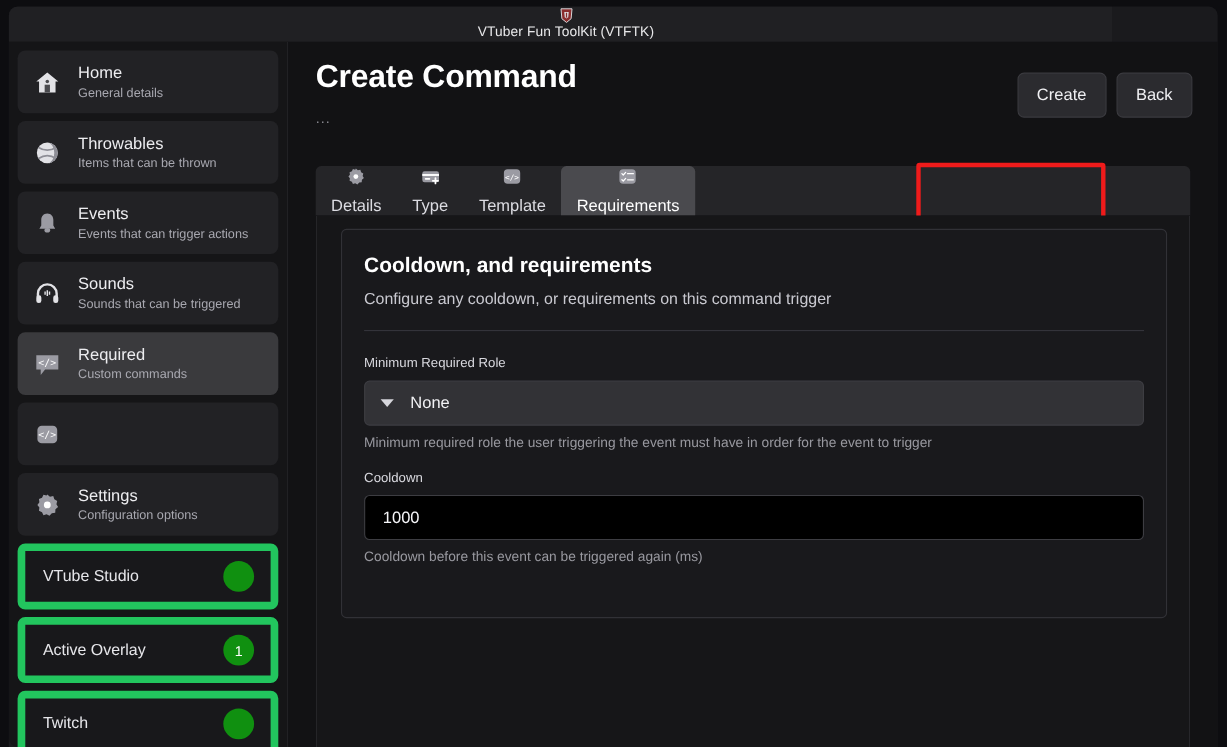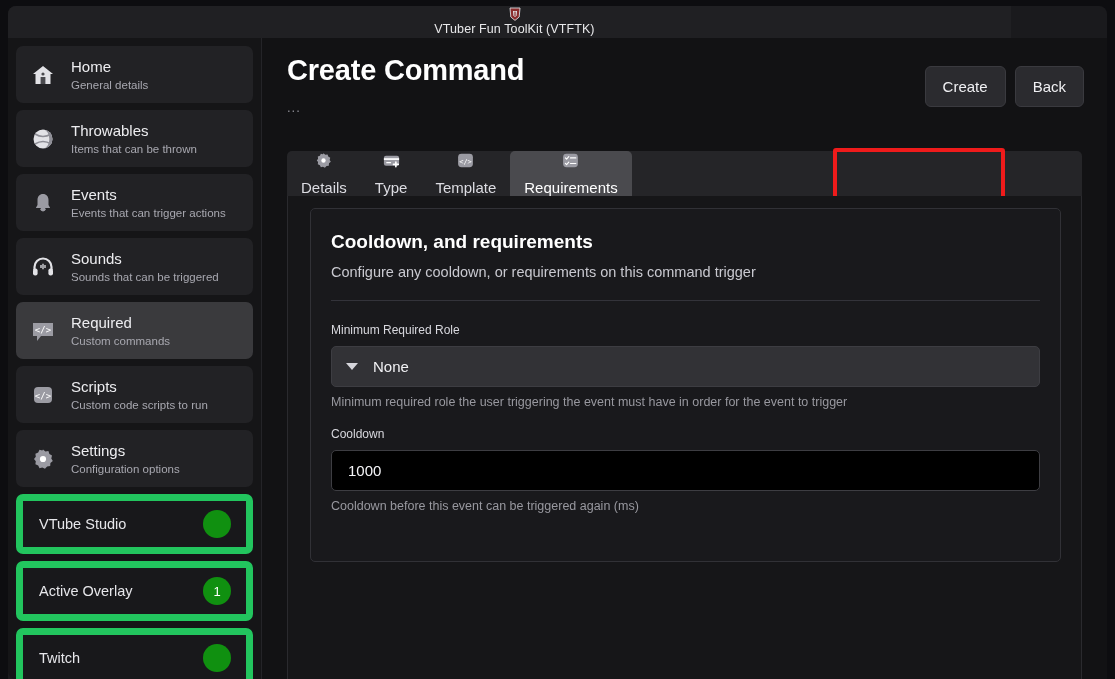--- a/index.html
+++ b/index.html
@@ -411,24 +411,20 @@
         </span>
       </div>
 
       <div class="nav-item">
         <span class="nav-icon">
           <svg width="28" height="28" viewBox="0 0 28 28">
             <rect x="5" y="6" width="18" height="16" rx="4" fill="#9b9ba3"></rect>
             <text x="14" y="17.5" font-family="DejaVu Sans Mono, monospace" font-size="9" fill="#ffffff" text-anchor="middle">&lt;/&gt;</text>
           </svg>
         </span>
-        <span class="nav-texts">
-          <span class="nav-title">Scripts</span>
-          <span class="nav-sub">Custom code scripts to run</span>
-        </span>
       </div>
 
       <div class="nav-item">
         <span class="nav-icon">
           <svg width="26" height="26" viewBox="0 0 26 26">
             <path d="M13 3.5 L15.4 5.6 L18.4 5 L19.4 7.9 L22 9.5 L21.3 12.5 L22.8 15 L20.4 17 L20.2 20.1 L17.1 20.6 L15 22.8 L12.3 21.5 L9.5 22.3 L8.2 19.6 L5.4 18.3 L5.8 15.3 L4 13 L5.8 10.7 L5.4 7.7 L8.2 6.4 L9.5 3.7 L12.3 4.5 Z" fill="#9b9ba3"></path>
             <circle cx="13" cy="13" r="3.1" fill="#ffffff"></circle>
           </svg>
         </span>
         <span class="nav-texts">

